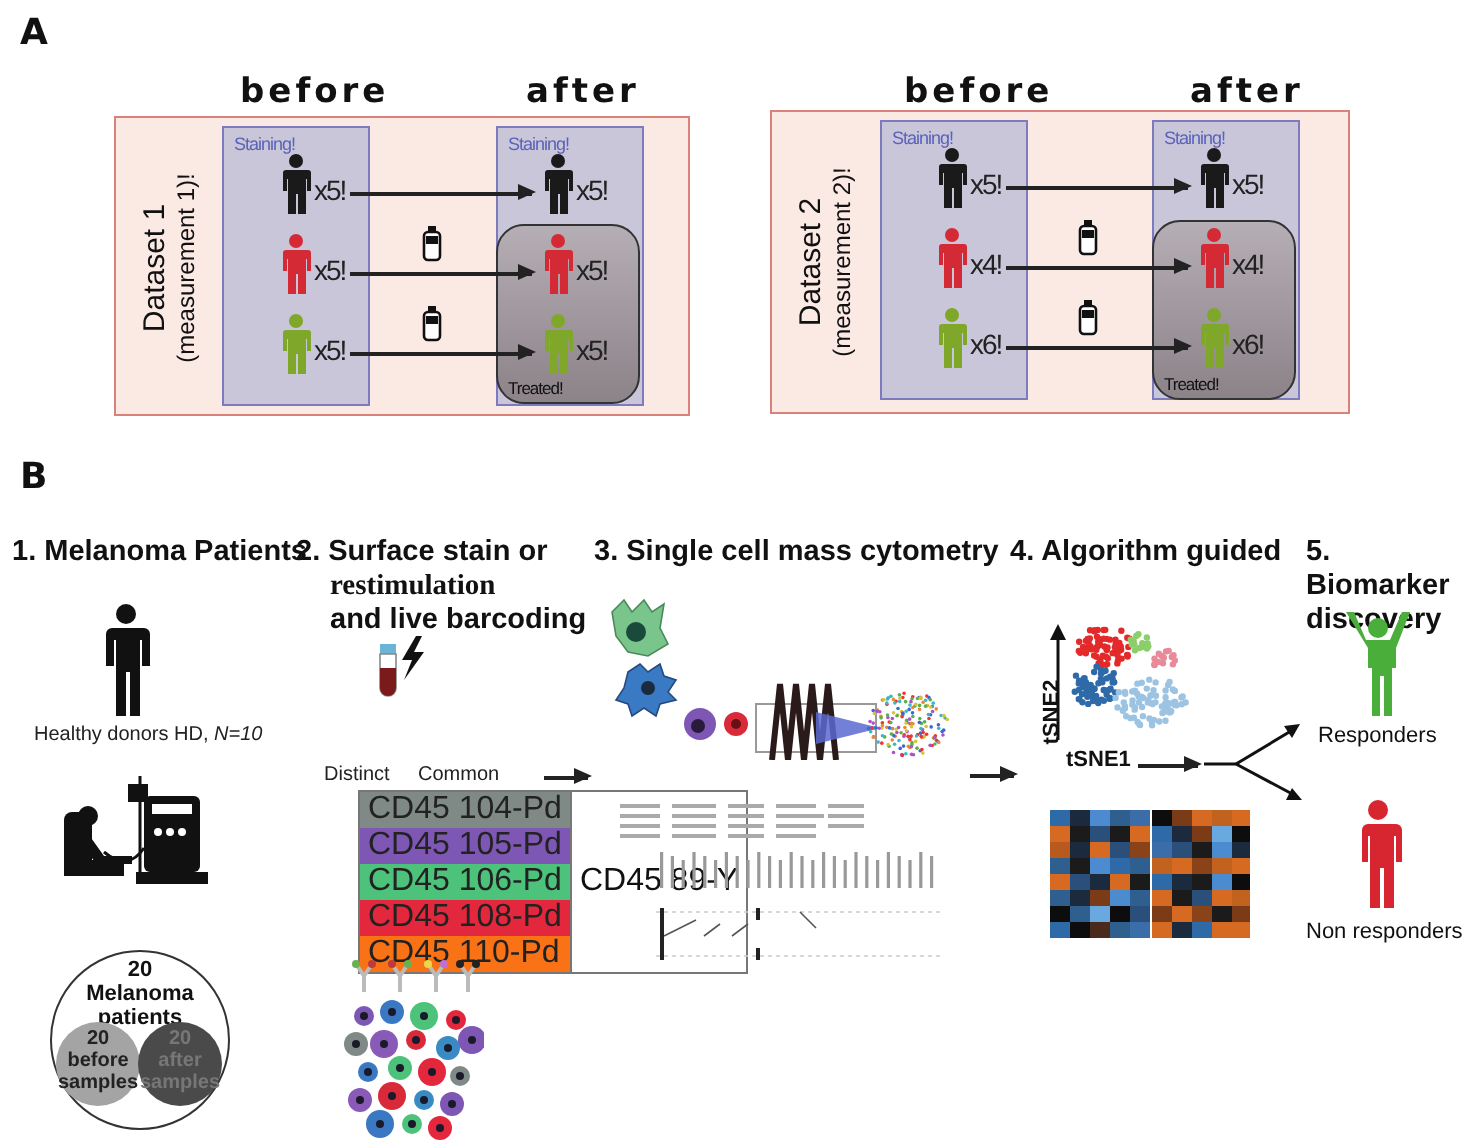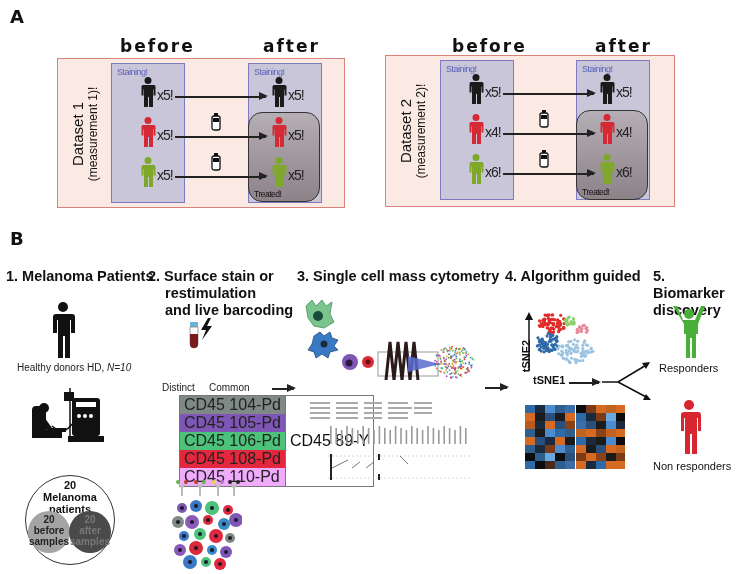--- a/index.html
+++ b/index.html
@@ -155,21 +155,21 @@
     </div>
 </div>
 
 <div class="abs panel-letter" style="left:10px;top:228px;">B</div>
 
 <div class="step" style="left:6px;top:268px;">
     <div>1. Melanoma Patients</div>
   </div>
 <div class="step" style="left:148px;top:268px;">
   <div>2. Surface stain or</div>
-  <div style="padding-left:17px;">restimulation</div>
+  <div style="padding-left:17px;font-family:Liberation Serif, serif;">restimulation</div>
   <div style="padding-left:17px;">and live barcoding</div>
 </div>
 <div class="step" style="left:297px;top:268px;">
     <div>3. Single cell mass cytometry</div>
   </div>
 <div class="step" style="left:505px;top:268px;">
   <div>4. Algorithm guided</div>
 </div>
 <div class="step" style="left:653px;top:268px;text-align:left;">
   <div>5. Biomarker</div>
@@ -237,21 +237,21 @@
       <tr>
         <td style="background: rgb(126, 87, 181); color: rgb(34, 34, 34); width: 68px;">CD45 105-Pd</td>
       </tr>
       <tr>
         <td style="background: rgb(76, 194, 122); color: rgb(34, 34, 34); width: 68px;">CD45 106-Pd</td>
       </tr>
       <tr>
         <td style="background: rgb(227, 40, 61); color: rgb(34, 34, 34); width: 68px;">CD45 108-Pd</td>
       </tr>
       <tr>
-        <td style="background: #f0abfc; color: rgb(34, 34, 34); width: 68px;">CD45 110-Pd</td>
+        <td style="background: #f97316; color: rgb(34, 34, 34); width: 68px;">CD45 110-Pd</td>
       </tr>
     </tbody>
 </table>
 
 <svg class="abs" style="left:172px;top:478px;" width="70" height="20" viewBox="0 0 70 20">
   <g stroke="#bbb" stroke-width="2" fill="none">
     <path d="M6 4 l4 6 l4 -6 M10 10 v8"></path>
       <path d="M24 4 l4 6 l4 -6 M28 10 v8"></path>
       <path d="M42 4 l4 6 l4 -6 M46 10 v8"></path>
       <path d="M58 4 l4 6 l4 -6 M62 10 v8"></path>

